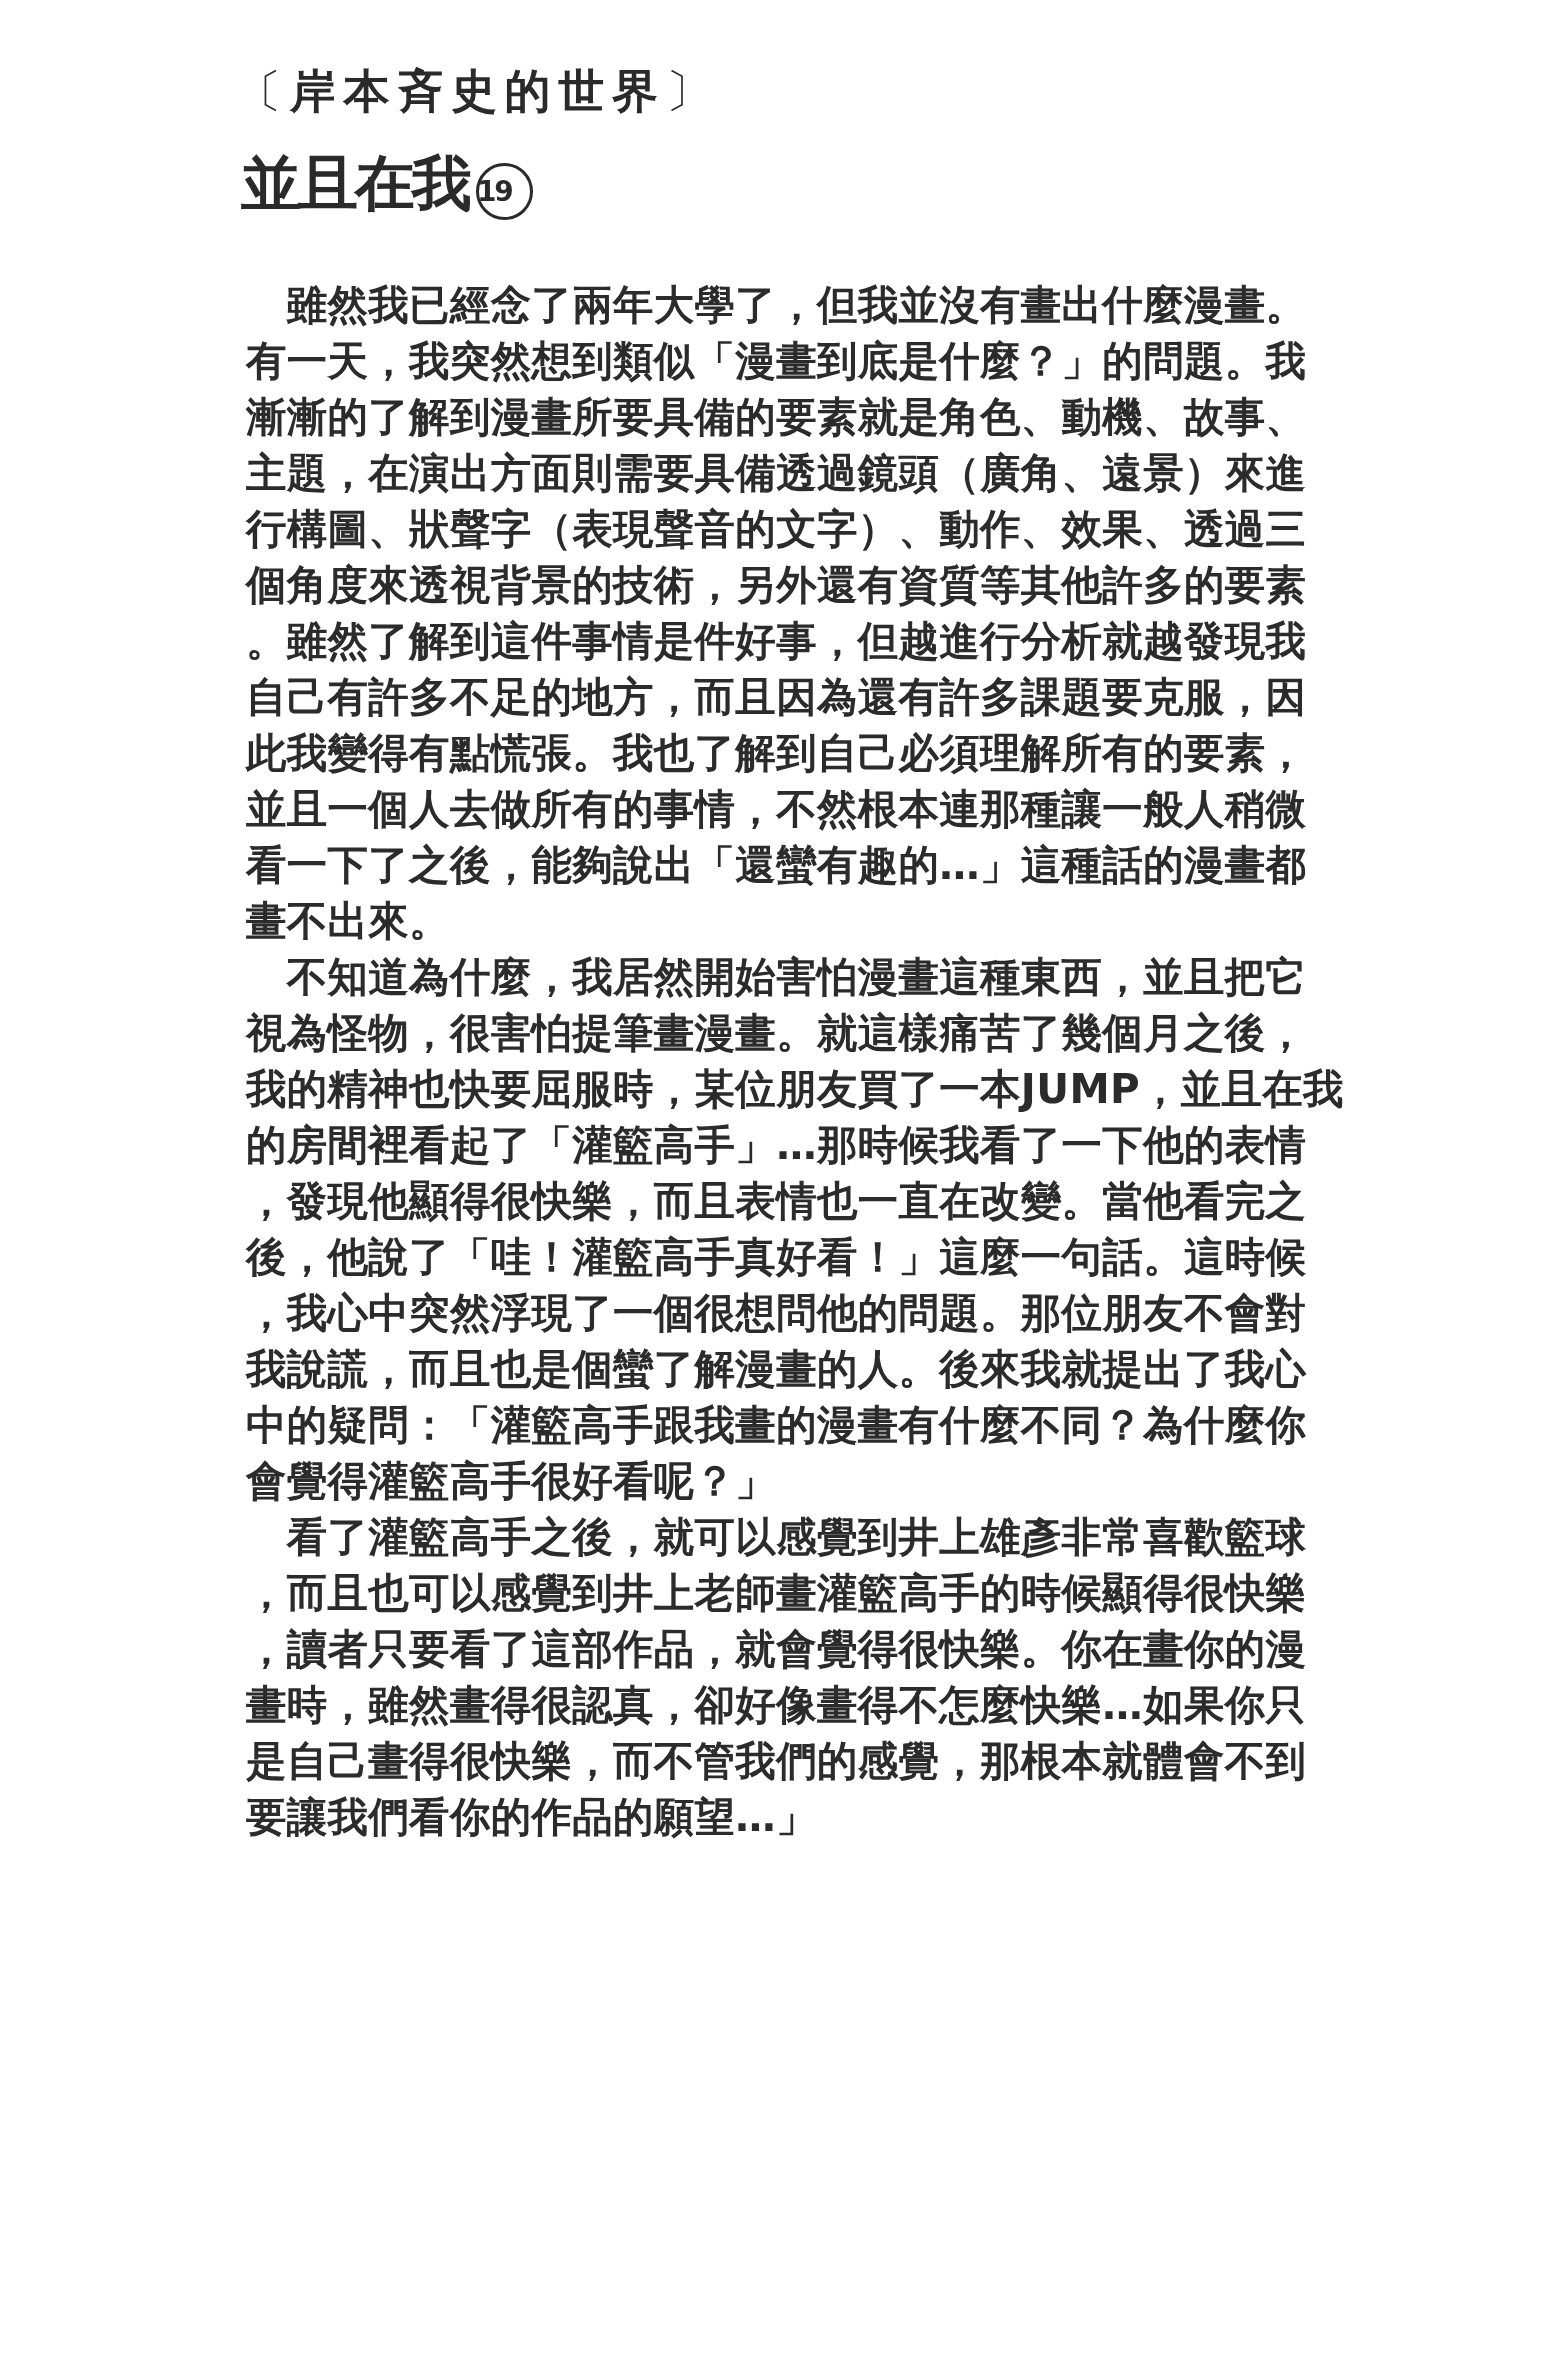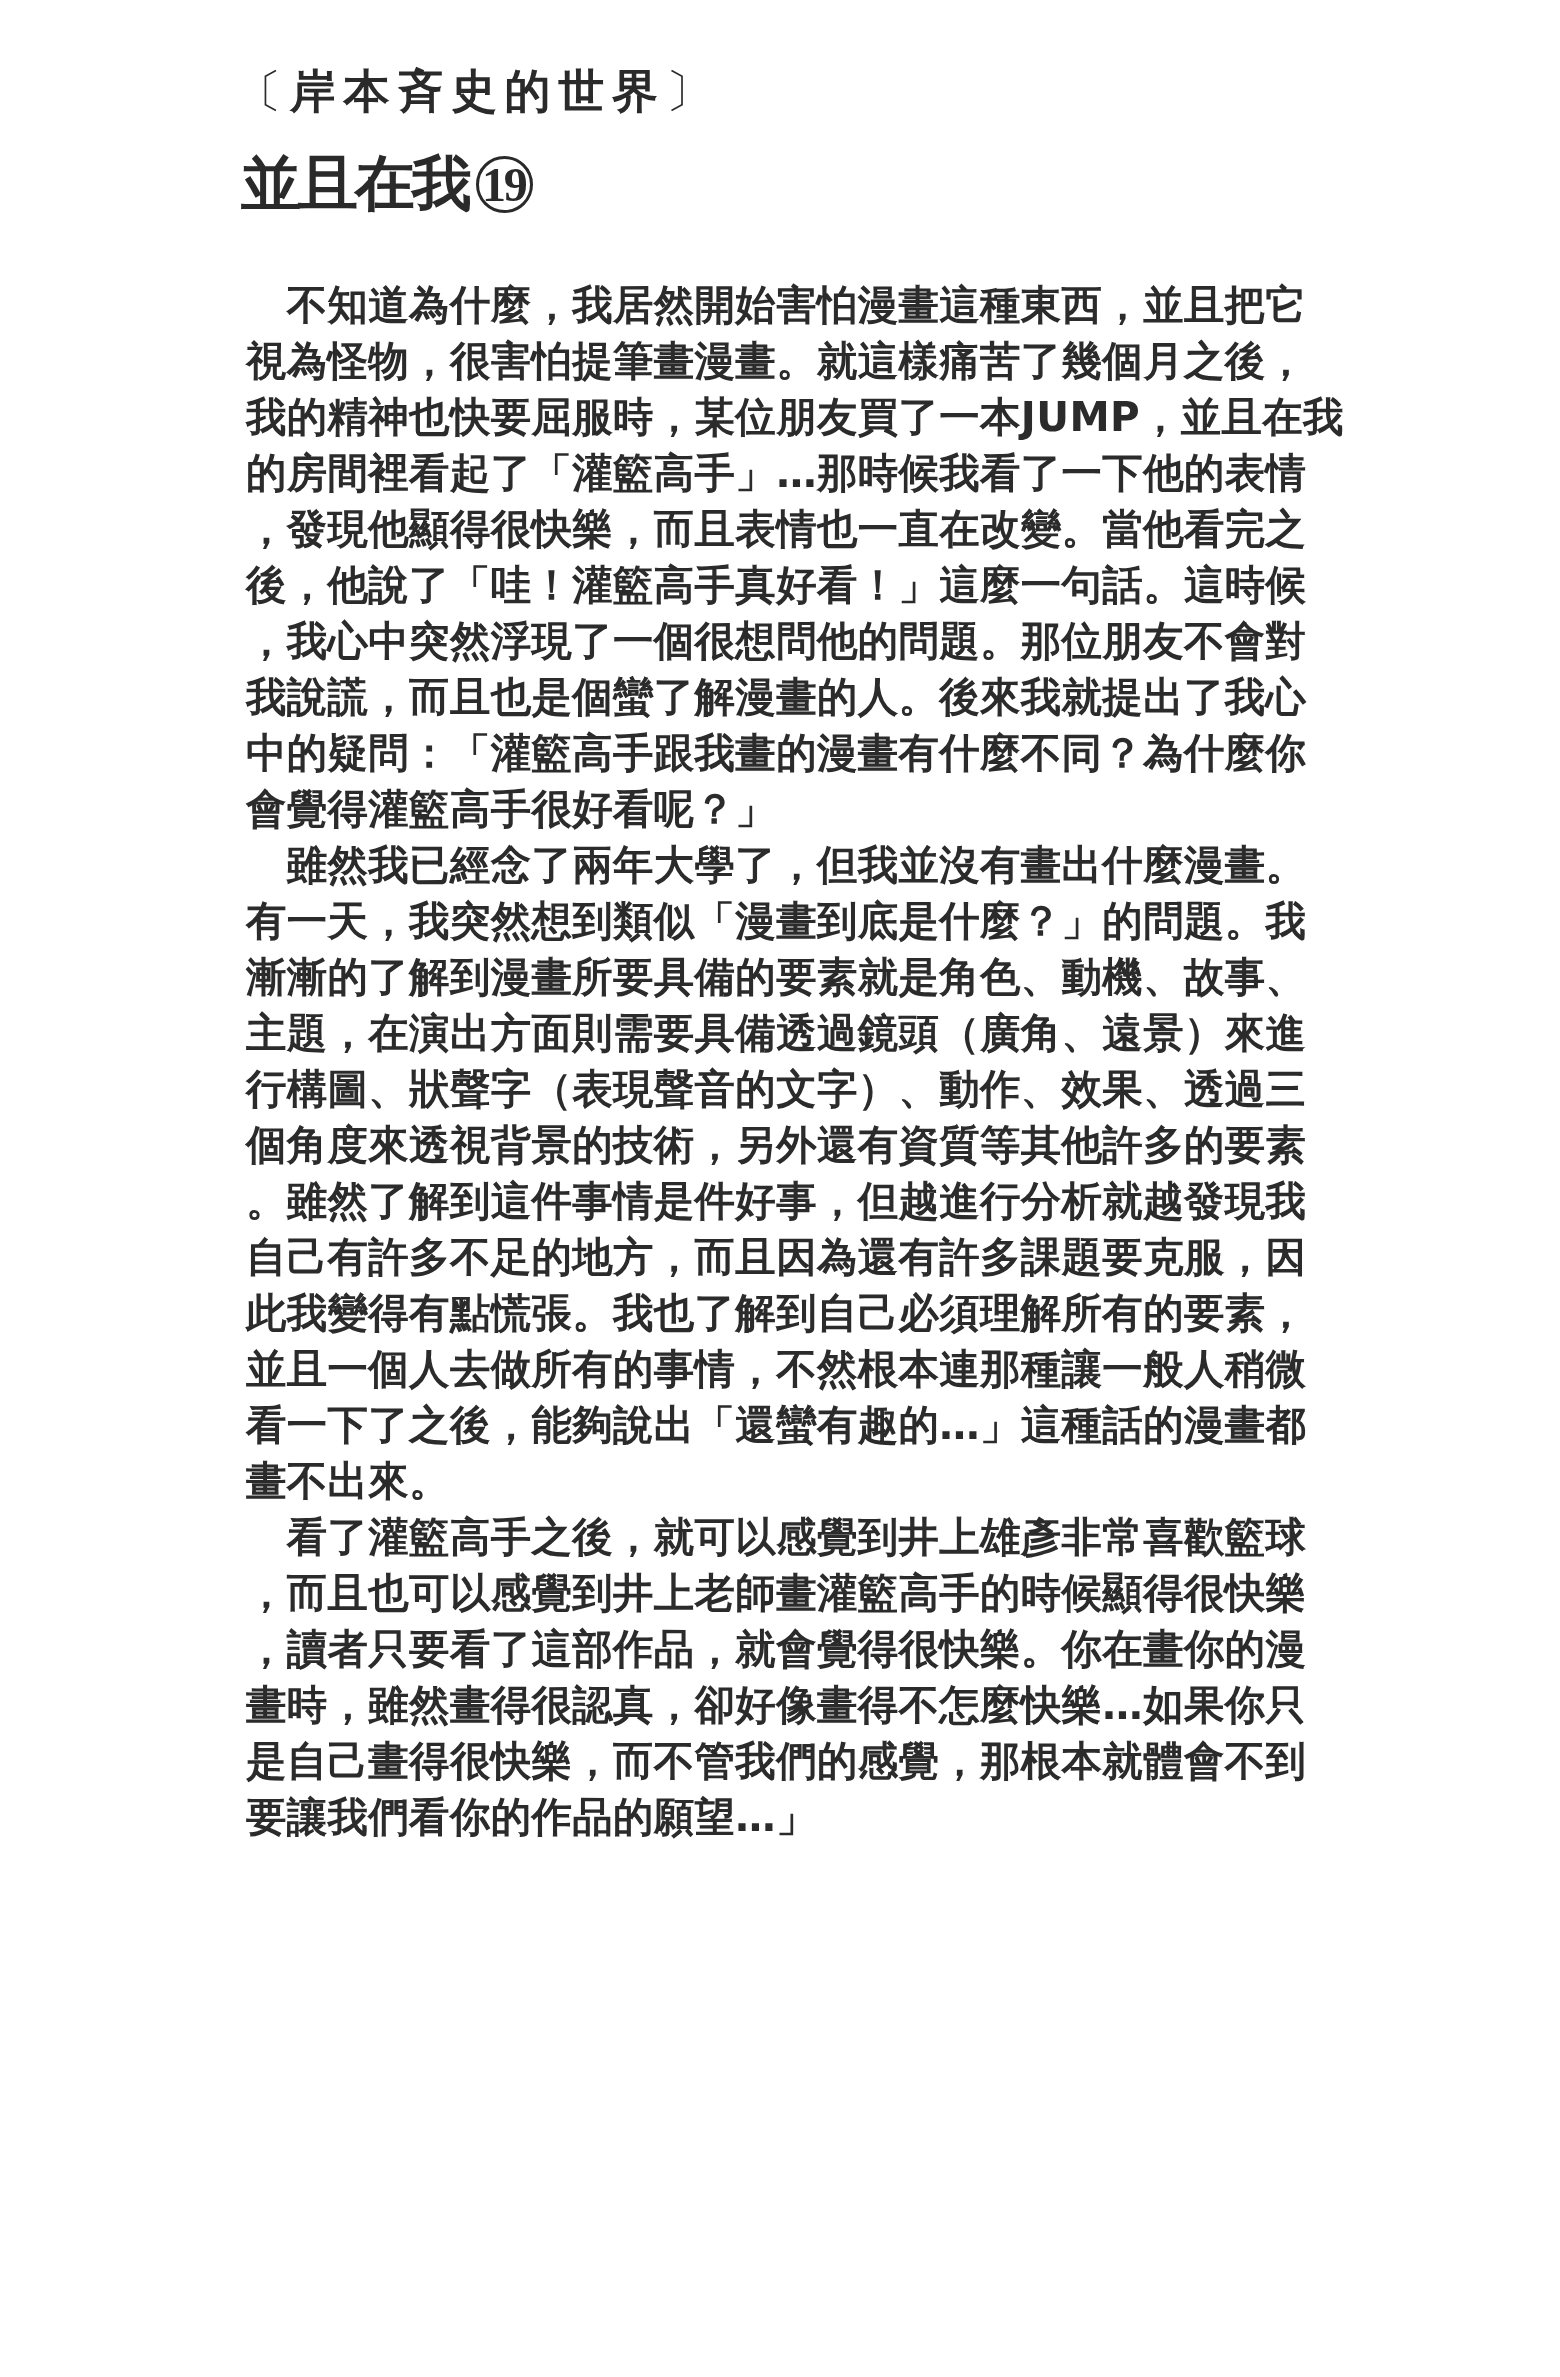--- a/index.html
+++ b/index.html
@@ -50,27 +50,25 @@
       line-height: 1;
       letter-spacing: -3.1px;
     }
     .chapter-title .num {
       display: inline-block;
       margin-left: 7.7px;
       width: 51px;
       height: 51px;
       border: 3.9px solid #2a2a2a;
       border-radius: 50%;
-      font-size: 48px;
+      font-size: 28px;
       line-height: 51px;
-      text-align: center;
       letter-spacing: -2.3px;
       vertical-align: 3.1px;
       text-indent: -2.3px;
-      font-family: Liberation Serif, serif;
     }
     .body-text {
       position: absolute;
       left: 246px;
       top: 277px;
       width: 1170px;
     }
     .line {
       display: block;
       height: 56px;
@@ -93,45 +91,45 @@
     <span class="bracket">〔</span><span>岸本斉史的世界</span><span class="bracket">〕</span>
   </div>
 
   <div class="chapter-title">
     <span>並且在我</span><span class="num">19</span>
   </div>
 
   <div class="body-text">
 
     <div>
-      <span class="line">　不知道為什麼，我居然開始害怕漫畫這種東西，並且把它</span>
-      <span class="line">視為怪物，很害怕提筆畫漫畫。就這樣痛苦了幾個月之後，</span>
-      <span class="line">我的精神也快要屈服時，某位朋友買了一本JUMP，並且在我</span>
-      <span class="line">的房間裡看起了「灌籃高手」…那時候我看了一下他的表情</span>
-      <span class="line">，發現他顯得很快樂，而且表情也一直在改變。當他看完之</span>
-      <span class="line">後，他說了「哇！灌籃高手真好看！」這麼一句話。這時候</span>
-      <span class="line">，我心中突然浮現了一個很想問他的問題。那位朋友不會對</span>
-      <span class="line">我說謊，而且也是個蠻了解漫畫的人。後來我就提出了我心</span>
-      <span class="line">中的疑問：「灌籃高手跟我畫的漫畫有什麼不同？為什麼你</span>
-      <span class="line">會覺得灌籃高手很好看呢？」</span>
-    </div>
-
-    <div>
       <span class="line">　雖然我已經念了兩年大學了，但我並沒有畫出什麼漫畫。</span>
       <span class="line">有一天，我突然想到類似「漫畫到底是什麼？」的問題。我</span>
       <span class="line">漸漸的了解到漫畫所要具備的要素就是角色、動機、故事、</span>
       <span class="line">主題，在演出方面則需要具備透過鏡頭（廣角、遠景）來進</span>
       <span class="line">行構圖、狀聲字（表現聲音的文字）、動作、效果、透過三</span>
       <span class="line">個角度來透視背景的技術，另外還有資質等其他許多的要素</span>
       <span class="line">。雖然了解到這件事情是件好事，但越進行分析就越發現我</span>
       <span class="line">自己有許多不足的地方，而且因為還有許多課題要克服，因</span>
       <span class="line">此我變得有點慌張。我也了解到自己必須理解所有的要素，</span>
       <span class="line">並且一個人去做所有的事情，不然根本連那種讓一般人稍微</span>
       <span class="line">看一下了之後，能夠說出「還蠻有趣的…」這種話的漫畫都</span>
       <span class="line">畫不出來。</span>
+    </div>
+
+    <div>
+      <span class="line">　不知道為什麼，我居然開始害怕漫畫這種東西，並且把它</span>
+      <span class="line">視為怪物，很害怕提筆畫漫畫。就這樣痛苦了幾個月之後，</span>
+      <span class="line">我的精神也快要屈服時，某位朋友買了一本JUMP，並且在我</span>
+      <span class="line">的房間裡看起了「灌籃高手」…那時候我看了一下他的表情</span>
+      <span class="line">，發現他顯得很快樂，而且表情也一直在改變。當他看完之</span>
+      <span class="line">後，他說了「哇！灌籃高手真好看！」這麼一句話。這時候</span>
+      <span class="line">，我心中突然浮現了一個很想問他的問題。那位朋友不會對</span>
+      <span class="line">我說謊，而且也是個蠻了解漫畫的人。後來我就提出了我心</span>
+      <span class="line">中的疑問：「灌籃高手跟我畫的漫畫有什麼不同？為什麼你</span>
+      <span class="line">會覺得灌籃高手很好看呢？」</span>
     </div>
 
 
     <div>
       <span class="line">　看了灌籃高手之後，就可以感覺到井上雄彥非常喜歡籃球</span>
       <span class="line">，而且也可以感覺到井上老師畫灌籃高手的時候顯得很快樂</span>
       <span class="line">，讀者只要看了這部作品，就會覺得很快樂。你在畫你的漫</span>
       <span class="line">畫時，雖然畫得很認真，卻好像畫得不怎麼快樂…如果你只</span>
       <span class="line">是自己畫得很快樂，而不管我們的感覺，那根本就體會不到</span>
       <span class="line">要讓我們看你的作品的願望…」</span>

